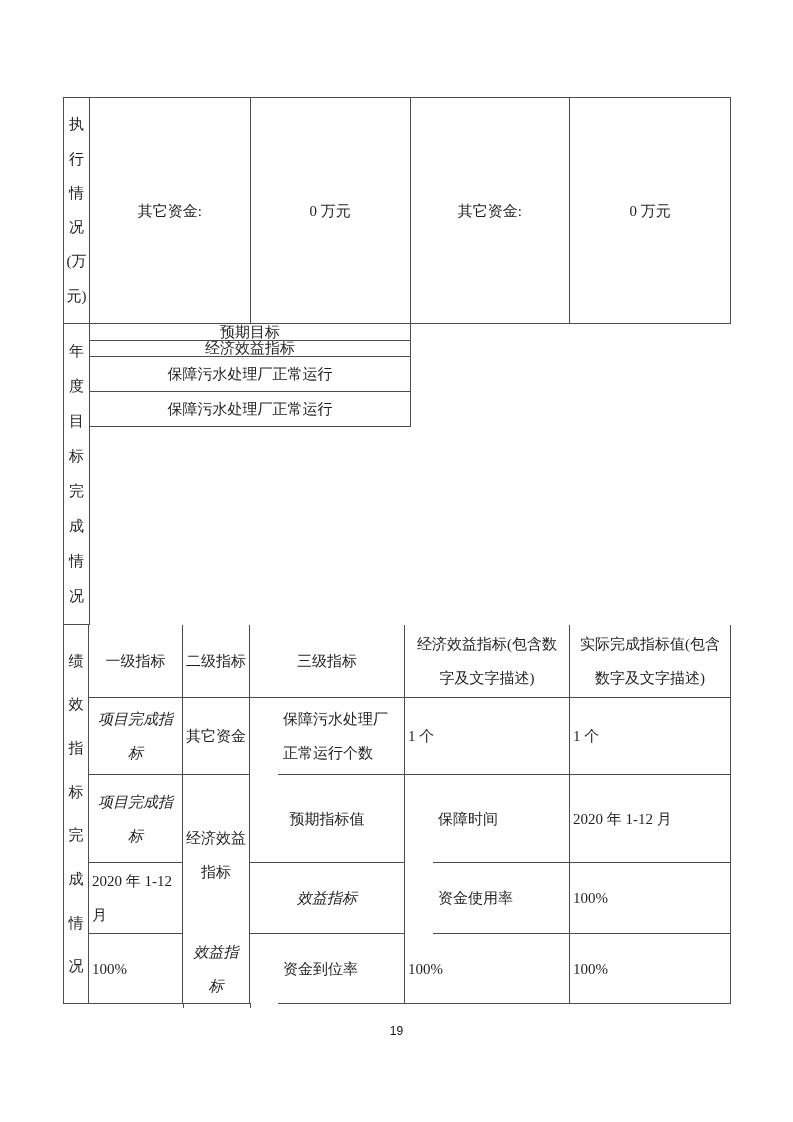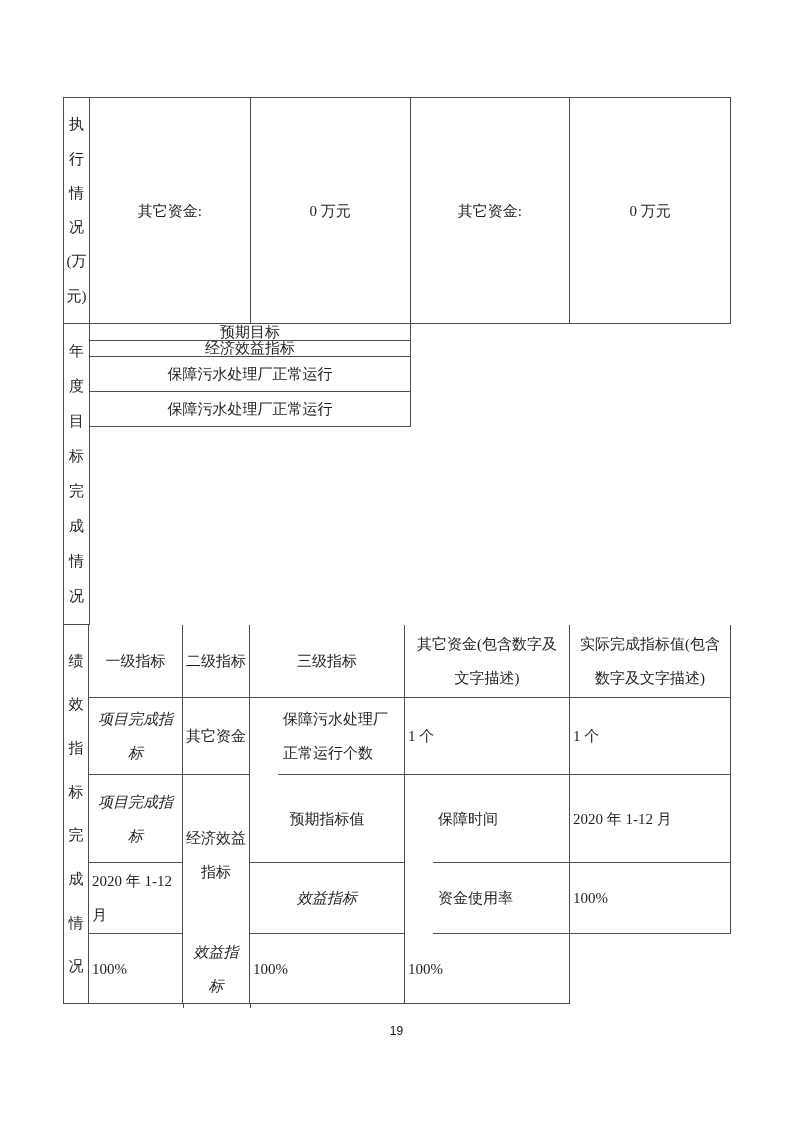--- a/index.html
+++ b/index.html
@@ -127,21 +127,21 @@
         <span>完</span>
         <span>成</span>
         <span>情</span>
         <span>况</span>
       </div>
       <div class="grid3">
 
         <div class="cell">一级指标</div>
         <div class="cell">二级指标</div>
         <div class="cell">三级指标</div>
-        <div class="cell hdr45">其它资金(包含数字及文字描述)</div>
+        <div class="cell hdr45">经济效益指标(包含数字及文字描述)</div>
         <div class="cell hdr45">实际完成指标值(包含数字及文字描述)</div>
 
         <div class="cell lvl1">项目完成指标</div>
         <div class="cell lvl2">其它资金</div>
         <div class="cell left pad">保障污水处理厂正常运行个数</div>
         <div class="cell left">1 个</div>
         <div class="cell left">1 个</div>
 
         <div class="cell lvl1">项目完成指标</div>
         <div class="cell lvl2">预期指标值</div>
@@ -149,20 +149,21 @@
         <div class="cell left">2020 年 1-12 月</div>
         <div class="cell left">2020 年 1-12 月</div>
 
         <div class="cell lvl1">效益指标</div>
         <div class="cell lvl2 merged">经济效益指标</div>
         <div class="cell left pad">资金使用率</div>
         <div class="cell left">100%</div>
         <div class="cell left">100%</div>
 
         <div class="cell lvl1">效益指标</div>
+        <div class="cell left pad">资金到位率</div>
         <div class="cell left">100%</div>
         <div class="cell left">100%</div>
       </div>
     </div>
   </div>
 
   <div class="border-ext" style="left:183px; top:1003px;"></div>
   <div class="border-ext" style="left:250px; top:1003px;"></div>
 
   <div class="page-number">19</div>

